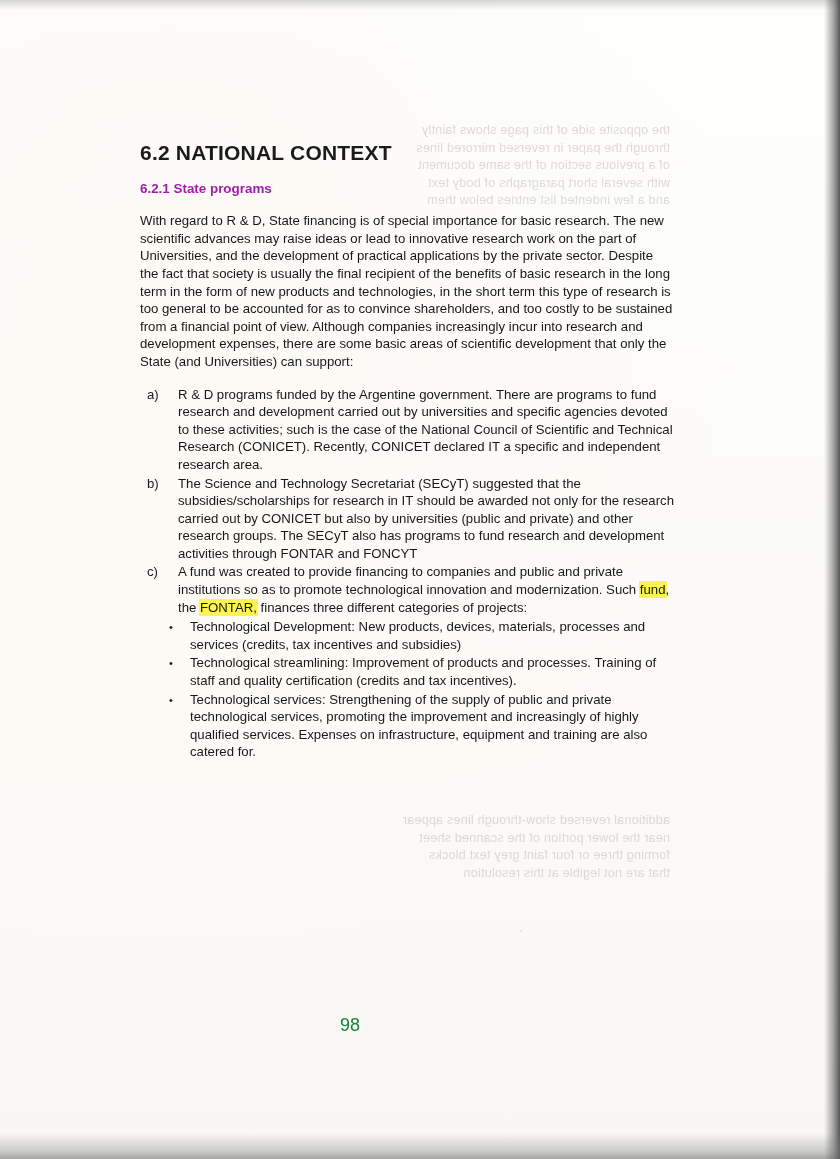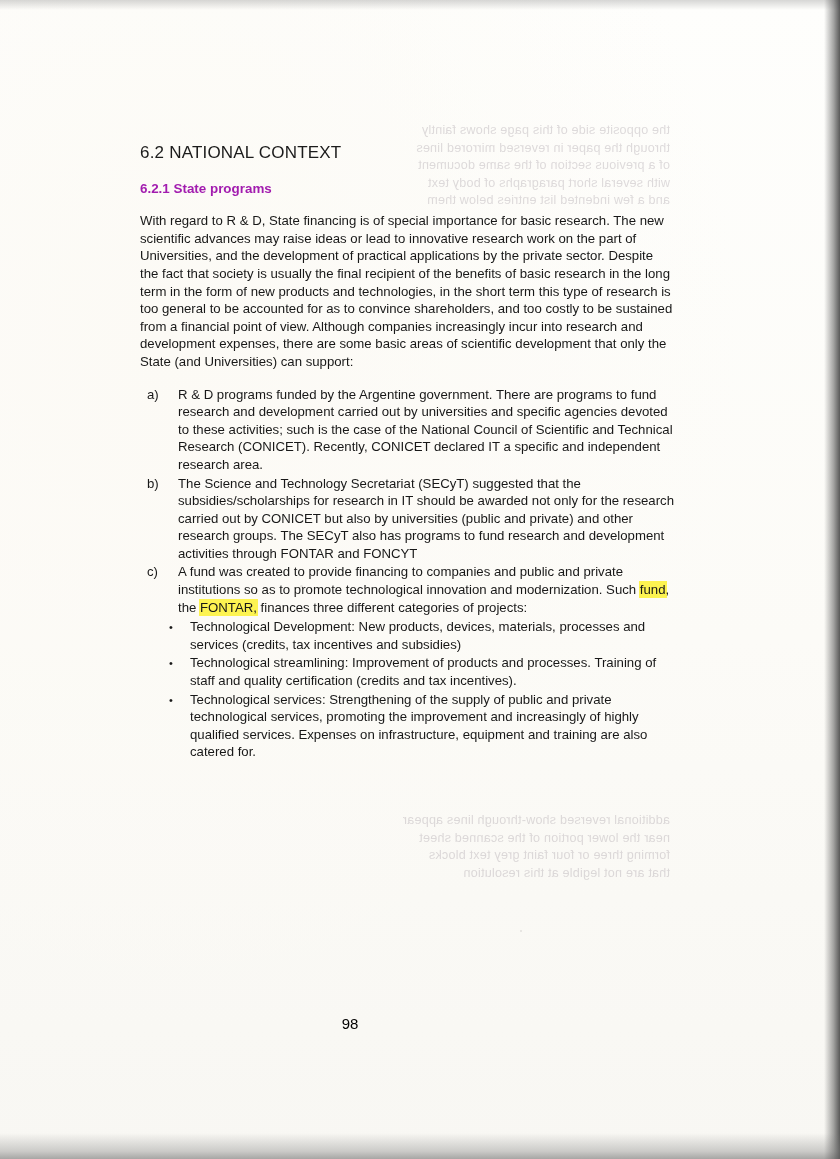--- a/index.html
+++ b/index.html
@@ -52,24 +52,25 @@
     left: 140px;
     top: 118px;
     width: 535px;
     color: #181818;
     font-size: 13.2px;
     line-height: 17.6px;
   }
   p { margin: 0; }
   .para { margin-bottom: 15px; text-align: left; }
   .head-section {
-    font-size: 17px;
+    font-size: 21px;
     letter-spacing: 0.2px;
     margin: 26px 0 18px 0;
     color: #1b1b1b;
+    font-weight: bold;
   }
   .head-sub {
     font-size: 13.4px;
     font-weight: bold;
     margin: 0 0 15px 0;
     color: #a21caf;
   }
   .head-sub2 {
     font-size: 13.4px;
     font-weight: bold;
@@ -111,22 +112,22 @@
   .hl {
     background: #fdf351;
     box-shadow: 0 0 0 1px #fdf351;
   }
   .page-num {
     position: absolute;
     left: 0;
     top: 1015px;
     width: 700px;
     text-align: center;
-    font-size: 15px;
-    color: #000000;
+    font-size: 18px;
+    color: #15803d;
   }
   
   .bleed {
     position: absolute;
     color: rgba(150,140,150,0.30);
     font-size: 12.6px;
     line-height: 17.6px;
     transform: scaleX(-1);
     pointer-events: none;
     user-select: none;

